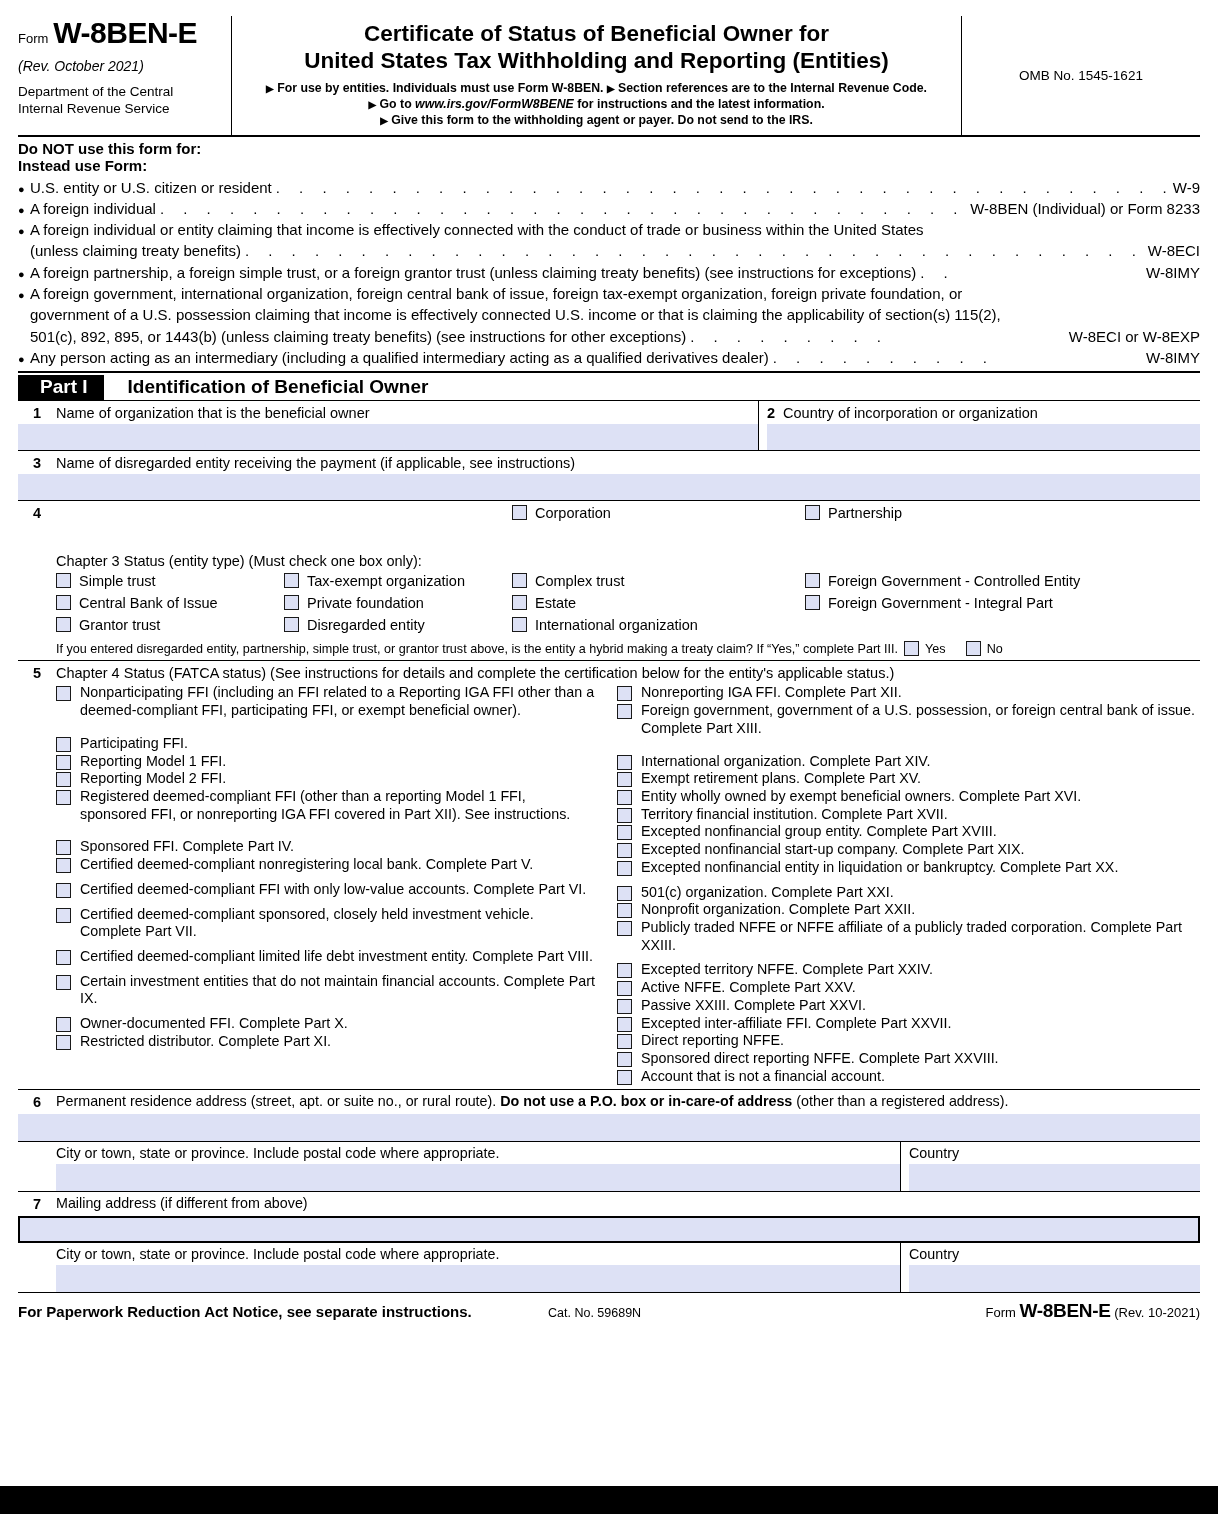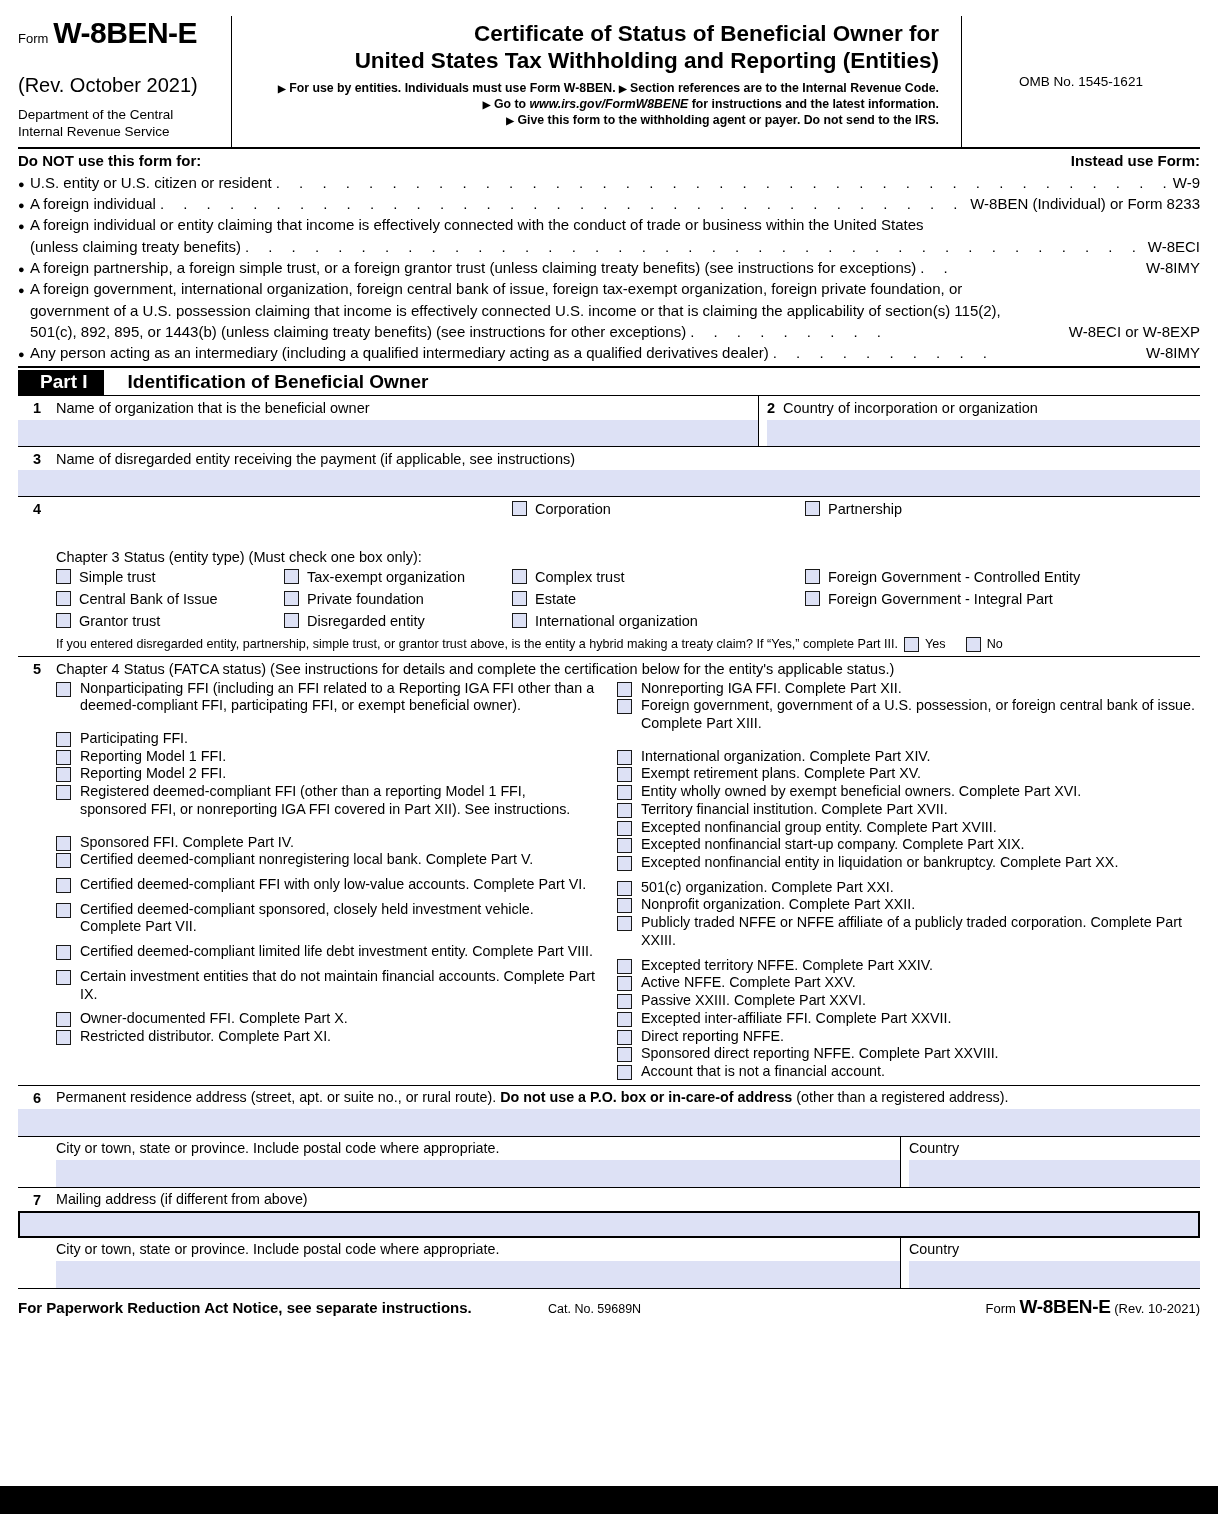--- a/index.html
+++ b/index.html
@@ -38,27 +38,27 @@
     border-right: 1.5px solid #000;
     box-sizing: border-box;
   }
   .hdr-formline {
     display: flex; align-items: baseline; gap: 5px;
   }
   .hdr-formword { font-size: 13px; }
   .hdr-formname {
     font-size: 30px; font-weight: bold; letter-spacing: -0.5px;
   }
-  .hdr-rev { font-size: 20px; margin-top: 24px; }
+  .hdr-rev { font-size: 14px; margin-top: 8px; font-style: italic; }
   .hdr-dept { font-size: 13.5px; margin-top: 10px; line-height: 1.25; }
 
   .hdr-mid {
     flex: 1;
-    text-align: right;
-    padding: 4px 22px 6px 6px;
+    text-align: center;
+    padding: 4px 6px 6px 6px;
     border-right: 1.5px solid #000;
     box-sizing: border-box;
   }
   .hdr-title {
     font-size: 22.5px; font-weight: bold; line-height: 1.22;
   }
   .hdr-bullets { margin-top: 5px; }
   .hdr-bullet {
     font-size: 12.3px; font-weight: bold; line-height: 1.32;
   }
@@ -71,20 +71,21 @@
     font-size: 13.5px;
     box-sizing: border-box;
   }
 
   
   .dnu { padding-top: 3px; border-bottom: 2.5px solid #000; padding-bottom: 3px;}
   .dnu-head {
     display: flex; justify-content: space-between;
     font-size: 15px; font-weight: bold;
     padding-bottom: 3px;
+    flex-direction: column;
   }
   .dnu-row {
     display: flex; align-items: baseline;
     font-size: 15px; line-height: 1.42;
   }
   .dnu-bul { width: 12px; flex: none; font-size: 11px; }
   .dnu-txt { flex: 0 1 auto; white-space: nowrap; }
   .dnu-leader {
     flex: 1 1 auto; overflow: hidden; white-space: nowrap;
     color: #000; padding: 0 4px; letter-spacing: 7.5px; font-size: 15px;

